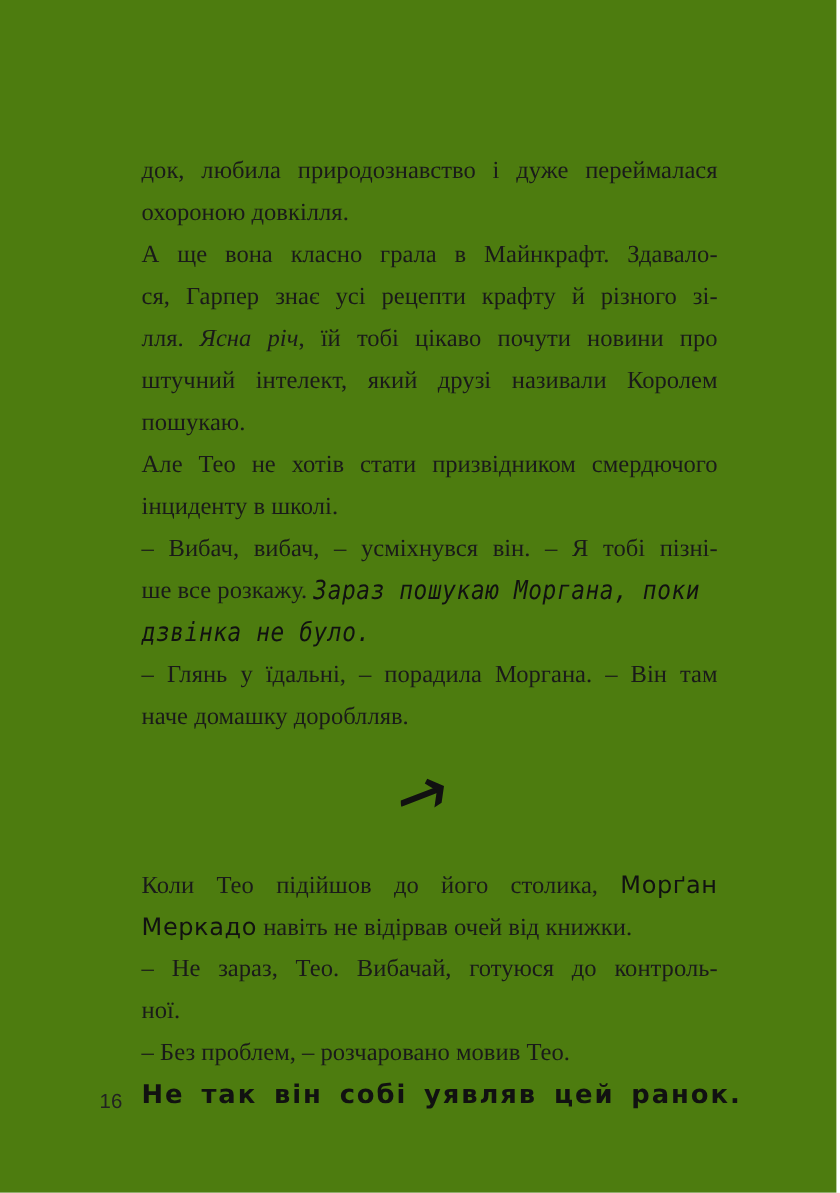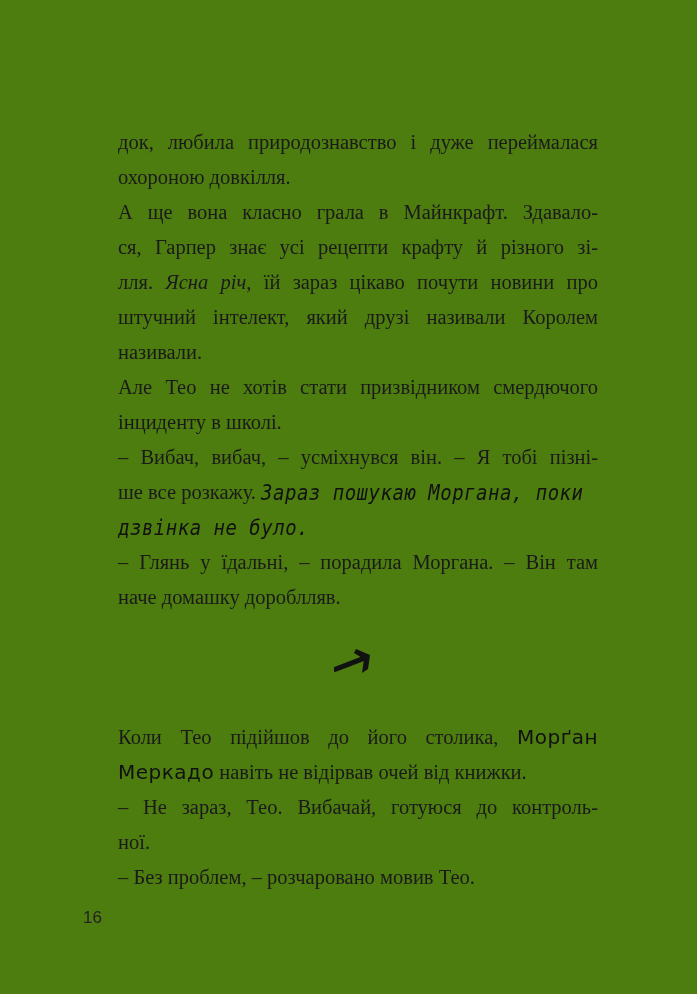--- a/index.html
+++ b/index.html
@@ -35,39 +35,40 @@
   </style>
 </head>
 <body>
 
 <div class="page">
   <div class="text">
     <span class="line justify">док, любила природознавство і дуже переймалася</span>
     <span class="line">охороною довкілля.</span>
     <span class="line justify">А ще вона класно грала в Майнкрафт. Здавало-</span>
     <span class="line justify">ся, Гарпер знає усі рецепти крафту й різного зі-</span>
-    <span class="line justify"><span>лля. </span><span class="it">Ясна річ</span><span>, їй зараз цікаво почути новини про</span></span>
+    <span class="line justify"><span>лля. </span><span class="it">Ясна річ</span><span>, їй тобі цікаво почути новини про</span></span>
     <span class="line justify">штучний інтелект, який друзі називали Королем</span>
-    <span class="line">називали.</span>
+    <span class="line">пошукаю.</span>
     <span class="line justify">Але Тео не хотів стати призвідником смердючого</span>
     <span class="line">інциденту в школі.</span>
     <span class="line justify">–  Вибач, вибач, – усміхнувся він. – Я тобі пізні-</span>
     <span class="line"><span>ше все розкажу. </span><span class="hand">Зараз пошукаю Моргана, поки</span></span>
     <span class="line"><span class="hand">дзвінка не було.</span></span>
     <span class="line justify">–  Глянь у їдальні, – порадила Моргана. – Він там</span>
     <span class="line">наче домашку дороблляв.</span>
 
     <div class="gap">
       <svg class="pickaxe" viewBox="0 0 44 36">
         <path d="M2 26 L28 16" stroke="#111" stroke-width="5" stroke-linecap="square"></path>
         <path d="M22 6 L36 12 L34 26 L28 30 L30 16 L20 10 Z" fill="#111"></path>
       </svg>
     </div>
 
     <span class="line justify"><span>Коли Тео підійшов до його столика, </span><span class="bold-display">Морґан</span></span>
     <span class="line"><span class="bold-display">Меркадо</span><span> навіть не відірвав очей від книжки.</span></span>
     <span class="line justify">–  Не зараз, Тео. Вибачай, готуюся до контроль-</span>
     <span class="line">ної.</span>
     <span class="line">–  Без проблем, – розчаровано мовив Тео.</span>
+    <span class="line final">Не так він собі уявляв цей ранок.</span>
   </div>
 
   <div class="page-number">16</div>
 </div>
 
 </body></html>

